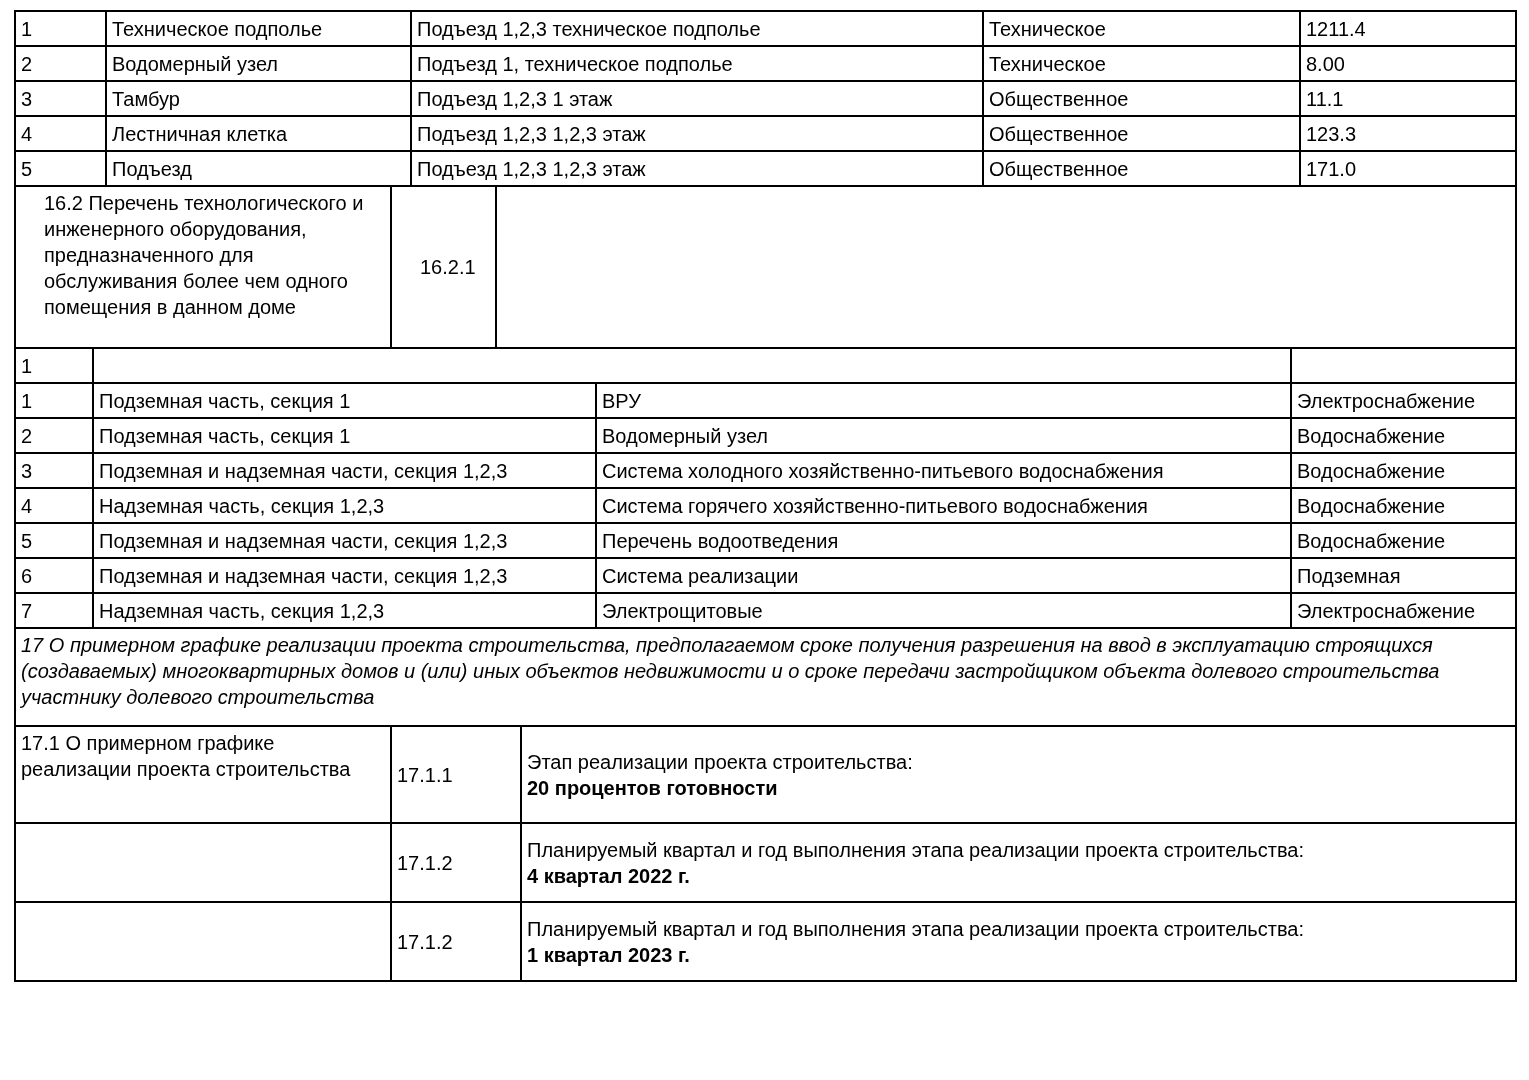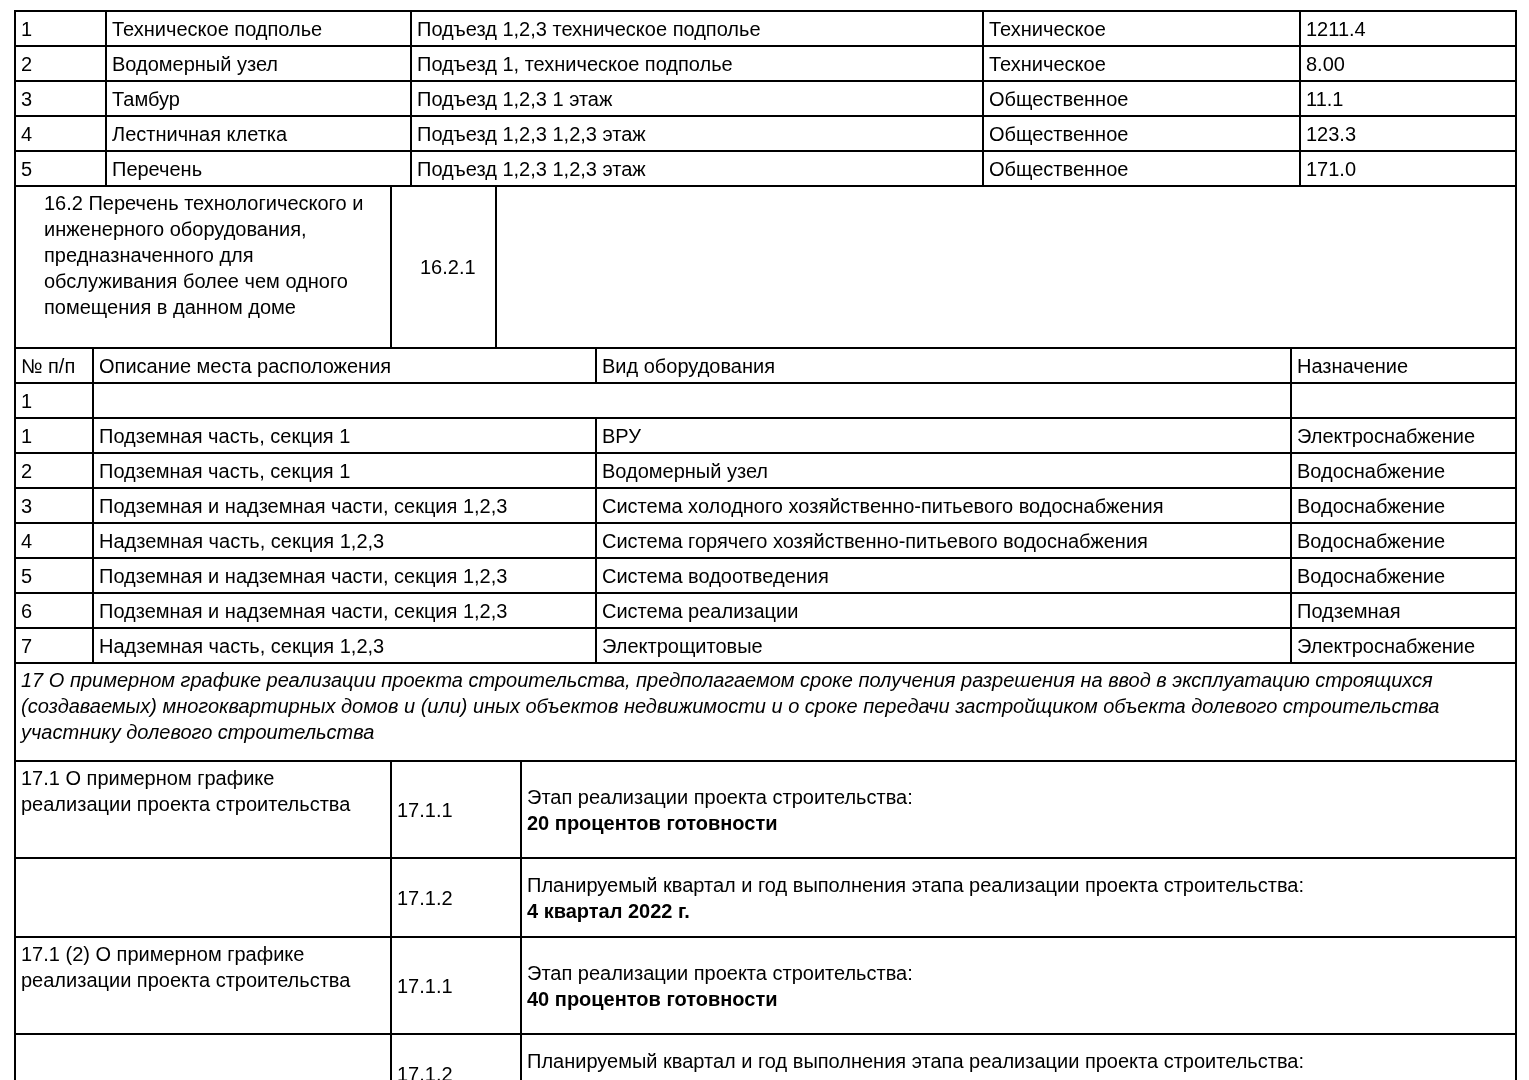--- a/index.html
+++ b/index.html
@@ -76,21 +76,21 @@
       </tr>
       <tr class="r35">
         <td>4</td>
         <td>Лестничная клетка</td>
         <td>Подъезд 1,2,3 1,2,3 этаж</td>
         <td>Общественное</td>
         <td>123.3</td>
       </tr>
       <tr class="r35">
         <td>5</td>
-        <td>Перечень</td>
+        <td>Подъезд</td>
         <td>Подъезд 1,2,3 1,2,3 этаж</td>
         <td>Общественное</td>
         <td>171.0</td>
       </tr>
     </tbody>
   </table>
 
   <table class="tbl block-162">
     <colgroup>
       <col style="width:376px">
@@ -108,26 +108,20 @@
 
   <table class="tbl">
     <colgroup>
       <col style="width:78px">
         <col style="width:503px">
         <col style="width:695px">
         <col style="width:225px">
     </colgroup>
     <tbody>
       <tr class="r35">
-        <td>№ п/п</td>
-        <td>Описание места расположения</td>
-        <td>Вид оборудования</td>
-        <td>Назначение</td>
-      </tr>
-      <tr class="r35">
         <td>1</td>
         <td colspan="2"></td>
         <td></td>
       </tr>
       <tr class="r35">
         <td>1</td>
         <td>Подземная часть, секция 1</td>
         <td>ВРУ</td>
         <td>Электроснабжение</td>
       </tr>
@@ -145,21 +139,21 @@
       </tr>
       <tr class="r35">
         <td>4</td>
         <td>Надземная часть, секция 1,2,3</td>
         <td>Система горячего хозяйственно-питьевого водоснабжения</td>
         <td>Водоснабжение</td>
       </tr>
       <tr class="r35">
         <td>5</td>
         <td>Подземная и надземная части, секция 1,2,3</td>
-        <td>Система водоотведения</td>
+        <td>Перечень водоотведения</td>
         <td>Водоснабжение</td>
       </tr>
       <tr class="r35">
         <td>6</td>
         <td>Подземная и надземная части, секция 1,2,3</td>
         <td>Система реализации</td>
         <td>Подземная</td>
       </tr>
       <tr class="r35">
         <td>7</td>
@@ -197,28 +191,20 @@
         </td>
       </tr>
       <tr class="sched-r2">
         <td class="valign-top"></td>
         <td>17.1.2</td>
         <td>
           <div>Планируемый квартал и год выполнения этапа реализации проекта строительства:</div>
           <div class="bold">4 квартал 2022 г.</div>
         </td>
       </tr>
-      <tr class="sched-r1">
-        <td class="valign-top">17.1 (2) О примерном графике реализации проекта строительства</td>
-        <td>17.1.1</td>
-        <td>
-          <div>Этап реализации проекта строительства:</div>
-          <div class="bold">40 процентов готовности</div>
-        </td>
-      </tr>
       <tr class="sched-r2">
         <td class="valign-top"></td>
         <td>17.1.2</td>
         <td>
           <div>Планируемый квартал и год выполнения этапа реализации проекта строительства:</div>
           <div class="bold">1 квартал 2023 г.</div>
         </td>
       </tr>
     </tbody>
   </table>

